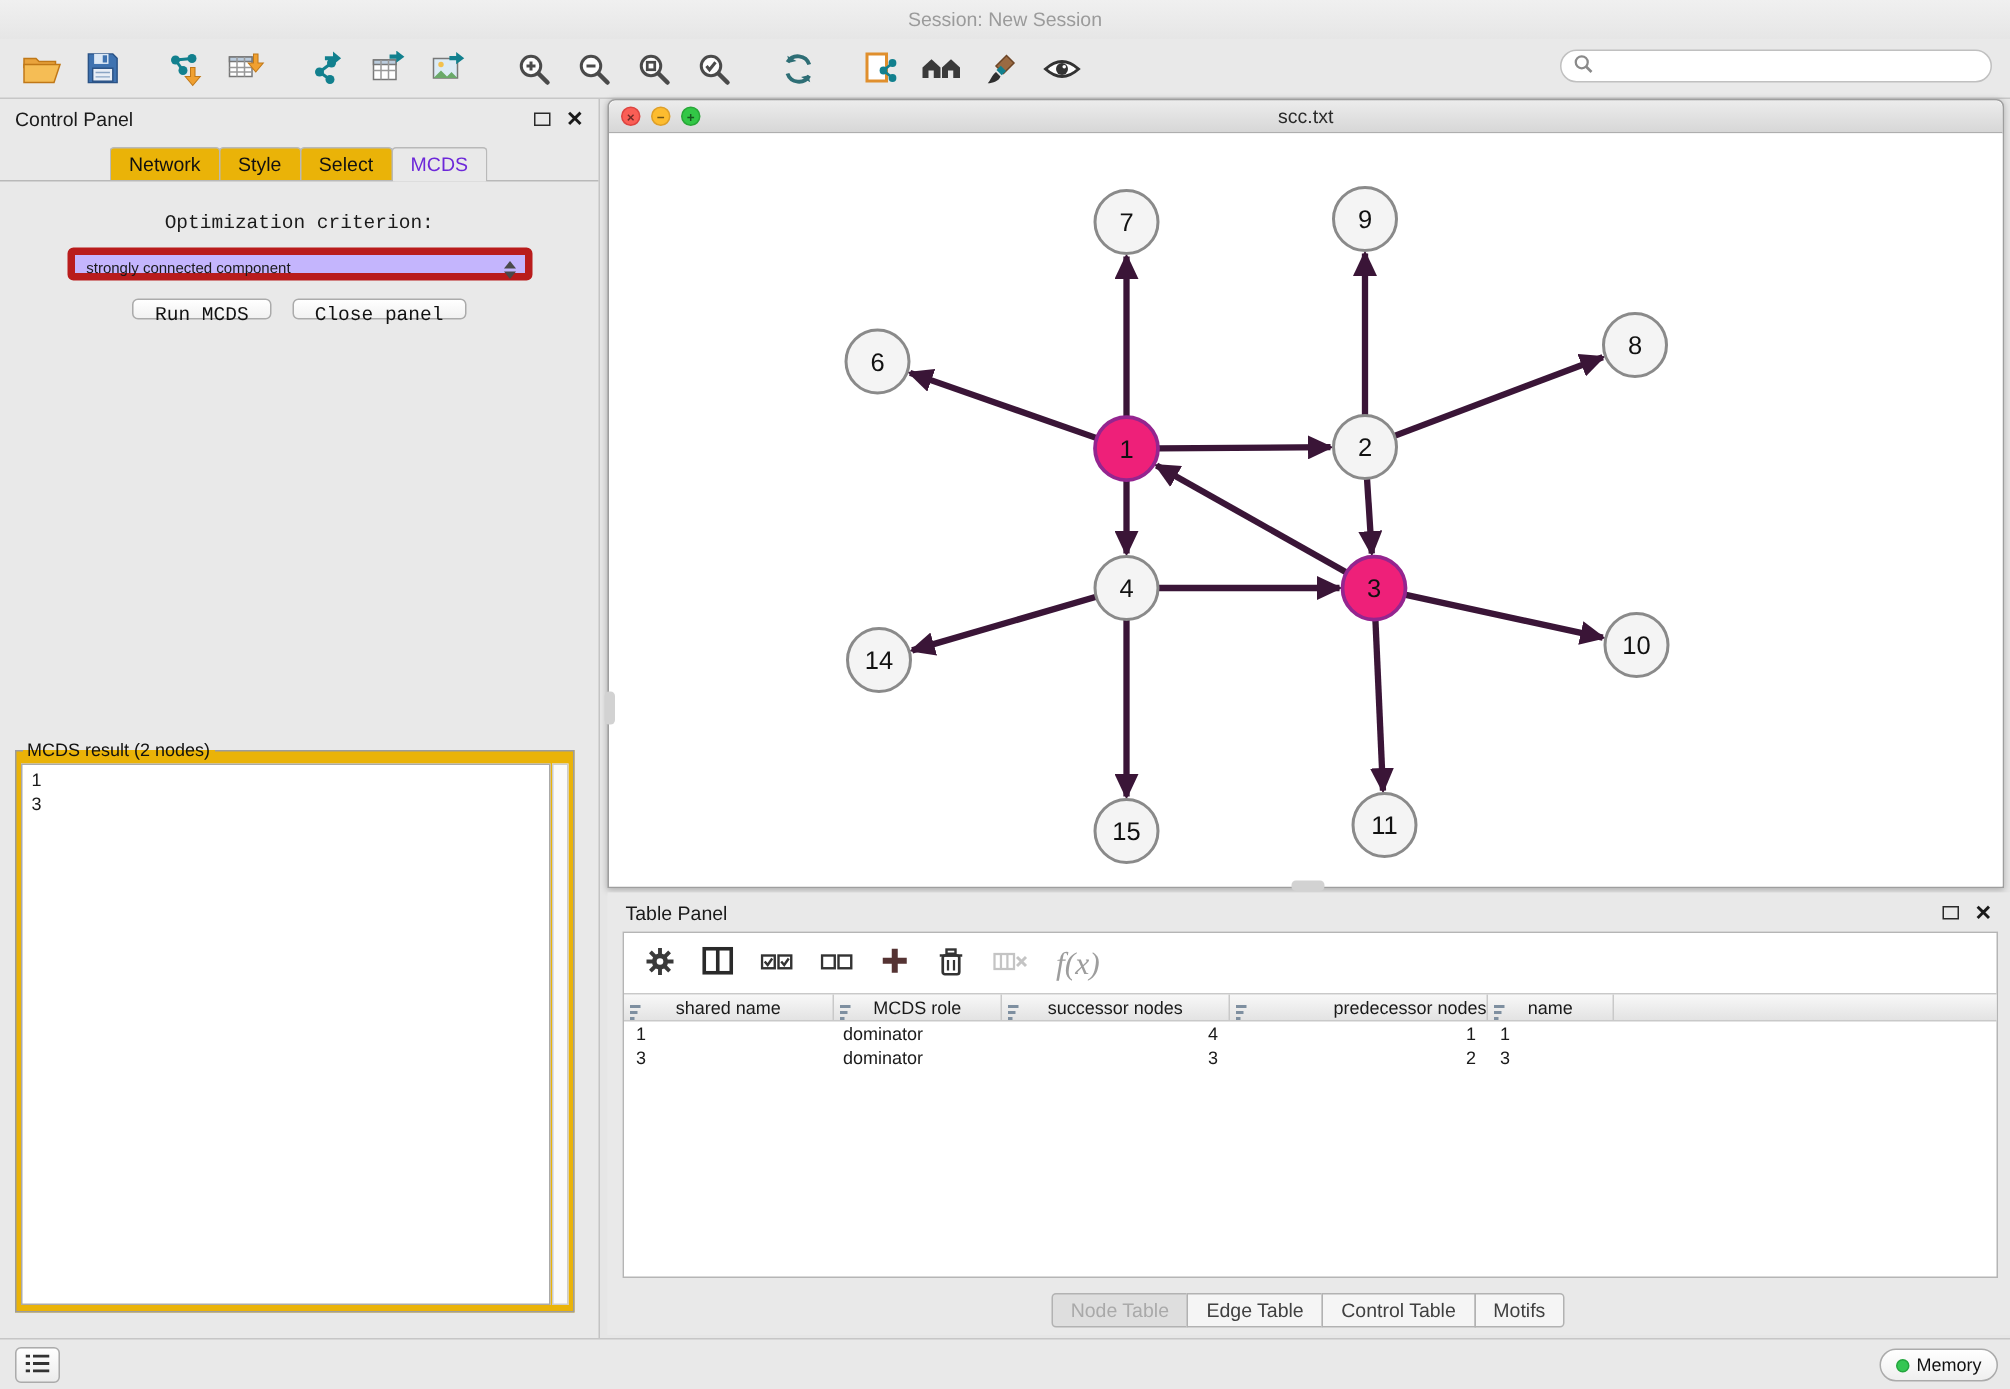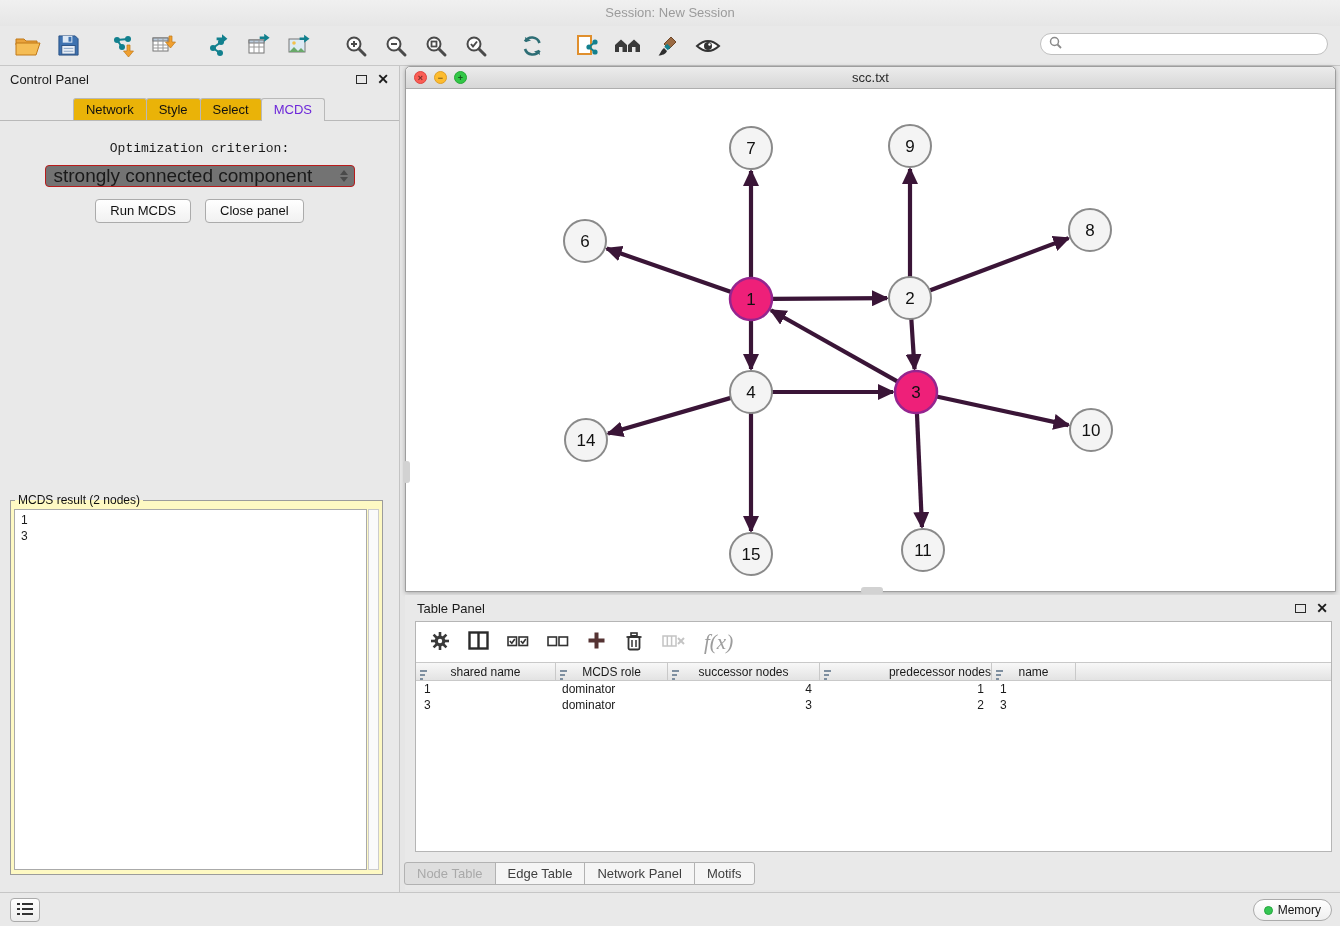--- a/index.html
+++ b/index.html
@@ -19,27 +19,27 @@
   .cp-header { height:26px; display:flex; align-items:center; padding:0 10px; }
   .cp-title { font-size:13px; color:#1a1a1a; }
   .panel-icons { margin-left:auto; display:flex; align-items:center; gap:10px; }
   .float-icon { width:11px; height:9px; border:1.5px solid #2a2a2a; display:inline-block; }
   .close-x { font-size:14px; font-weight:bold; color:#1a1a1a; line-height:12px; }
   .cp-tabbar { display:flex; justify-content:center; border-bottom:1px solid #b9b9b9; margin-top:6px; }
   .cp-tab { border:1px solid #b9b9b9; border-bottom:none; background:#eab308; padding:3px 12px; font-size:13px; margin-left:-1px; position:relative; color:#111; border-radius:3px 3px 0 0; }
   .cp-tab.active { background:#e9e9e9; color:#6d28d9; margin-bottom:-1px; padding-bottom:4px; }
   .cp-content { text-align:center; }
   .opt-label { margin-top:20px; font-size:13px;font-family:Liberation Mono, monospace; }
-  .dropdown { margin:9px auto 0; width:310px; height:22px; background:#737373; border:1px solid #b91c1c; border-radius:4px; position:relative; text-align:left; line-height:20px; padding-left:8px; font-size:19px; }
+  .dropdown { margin:9px auto 0; width:310px; height:22px; background:#c4b5fd; border:5px solid #b91c1c; border-radius:4px; position:relative; text-align:left; line-height:20px; padding-left:8px; font-size:10px; }
   .dd-arrows { position:absolute; right:6px; top:4px; display:flex; flex-direction:column; align-items:center; }
   .dd-arrows .up { width:0; height:0; border-left:4px solid transparent; border-right:4px solid transparent; border-bottom:5px solid #4a4a4a; margin-bottom:2px; }
   .dd-arrows .down { width:0; height:0; border-left:4px solid transparent; border-right:4px solid transparent; border-top:5px solid #4a4a4a; }
   .btn-row { margin-top:12px; display:flex; justify-content:center; gap:14px; }
-  .mac-btn { height:24px; padding:0 14px; border:1px solid #ababab; border-radius:4px; background:linear-gradient(#ffffff,#f1f1f1); font-size:13px; line-height:20px; color:#111; }
-  .result-fieldset { position:absolute; left:10px; top:427px; width:373px; height:382px; border:1px solid #9c9c9c; background:#fef9c3; }
+  .mac-btn { height:14px; padding:0 14px; border:1px solid #ababab; border-radius:4px; background:linear-gradient(#ffffff,#f1f1f1); font-size:13px; line-height:20px; color:#111;font-family:Liberation Mono, monospace; }
+  .result-fieldset { position:absolute; left:10px; top:427px; width:373px; height:382px; border:1px solid #9c9c9c; background:#eab308; }
   .result-fieldset legend { font-size:12px; margin-left:4px; padding:0 3px; color:#111; }
   .result-box { position:absolute; left:3px; right:15px; top:2px; bottom:4px; background:#fff; border:1px solid #aaa; text-align:left; padding:2px 6px; font-size:12px; line-height:16px; }
   .result-scroll { position:absolute; right:3px; top:2px; bottom:4px; width:11px; background:#fafafa; border:1px solid #ccc; }
 
   
   .network-window { position:absolute; left:405px; top:66px; width:931px; height:526px; border:1px solid #9e9e9e; border-radius:5px 5px 0 0; background:#fff; box-shadow:0 1px 4px rgba(0,0,0,0.25); }
   .nw-titlebar { height:22px; background:linear-gradient(#ececec,#d7d7d7); border-bottom:1px solid #aeaeae; border-radius:5px 5px 0 0; position:relative; text-align:center; line-height:22px; font-size:13px; color:#2a2a2a; }
   .lights { position:absolute; left:8px; top:4px; display:flex; gap:7px; }
   .light { width:13px; height:13px; border-radius:50%; font-size:9px; line-height:12px; text-align:center; color:rgba(0,0,0,0.55); font-weight:bold; }
   .light.red { background:#fa5e55; border:1px solid #dd4440; }
@@ -60,21 +60,21 @@
   .th-cell { position:relative; text-align:center; line-height:18px; font-size:12px; border-right:1px solid #c9c9c9; color:#1a1a1a; }
   .th-cell .sort-ic { position:absolute; left:4px; top:4px; }
   .c0 { width:140px; } .c1 { width:112px;text-align:center; } .c2 { width:152px; } .c3 { width:172px;text-align:right; } .c4 { width:84px; } .cf { flex:1; border-right:none; }
   .t-row { display:flex; height:16px; font-size:12px; line-height:16px; }
   .t-row > div { overflow:hidden; }
   .td0 { width:140px; padding-left:8px; text-align:left; }
   .td1 { width:112px; padding-left:6px; text-align:left; }
   .td2 { width:152px; padding-right:8px; text-align:right; }
   .td3 { width:172px; padding-right:8px; text-align:right; }
   .td4 { width:84px; padding-left:8px; text-align:left; }
-  .tp-tabs { position:absolute; bottom:5px; left:0; right:0; display:flex; justify-content:flex-start; }
+  .tp-tabs { position:absolute; bottom:5px; left:0; right:0; display:flex; justify-content:center; }
   .tp-tab { border:1px solid #b2b2b2; background:#f5f5f5; padding:3px 12px; font-size:13px; margin-left:-1px; color:#404040; }
   .tp-tab:first-child { border-radius:3px 0 0 3px; }
   .tp-tab:last-child { border-radius:0 3px 3px 0; }
   .tp-tab.active { background:#dedede; color:#a9a9a9; }
 
   
   .statusbar { position:absolute; left:0; top:892px; width:1340px; height:34px; background:#e9e9e9; border-top:1px solid #c6c6c6; }
   .list-btn { position:absolute; left:10px; top:5px; width:30px; height:24px; border:1px solid #ababab; border-radius:4px; background:linear-gradient(#ffffff,#ececec); display:flex; align-items:center; justify-content:center; }
   .memory-btn { position:absolute; right:8px; top:6px; height:22px; padding:0 10px; border:1px solid #ababab; border-radius:11px; background:linear-gradient(#ffffff,#efefef); display:flex; align-items:center; gap:5px; font-size:12px; color:#111; }
   .green-dot { width:9px; height:9px; border-radius:50%; background:#35c653; border:1px solid #23a53d; }
@@ -457,21 +457,21 @@
       <div class="td0">3</div>
       <div class="td1">dominator</div>
       <div class="td2">3</div>
       <div class="td3">2</div>
       <div class="td4">3</div>
     </div>
   </div>
   <div class="tp-tabs">
     <div class="tp-tab active">Node Table</div>
     <div class="tp-tab">Edge Table</div>
-    <div class="tp-tab">Network Panel</div>
+    <div class="tp-tab">Control Table</div>
     <div class="tp-tab">Motifs</div>
   </div>
 </div>
 
 <div class="statusbar">
   <div class="list-btn">
     <span><svg width="16" height="12" viewBox="0 0 16 12">
           <g fill="#333">
             <rect x="0" y="0" width="3" height="2"></rect>
             <rect x="5" y="0" width="11" height="2"></rect>

